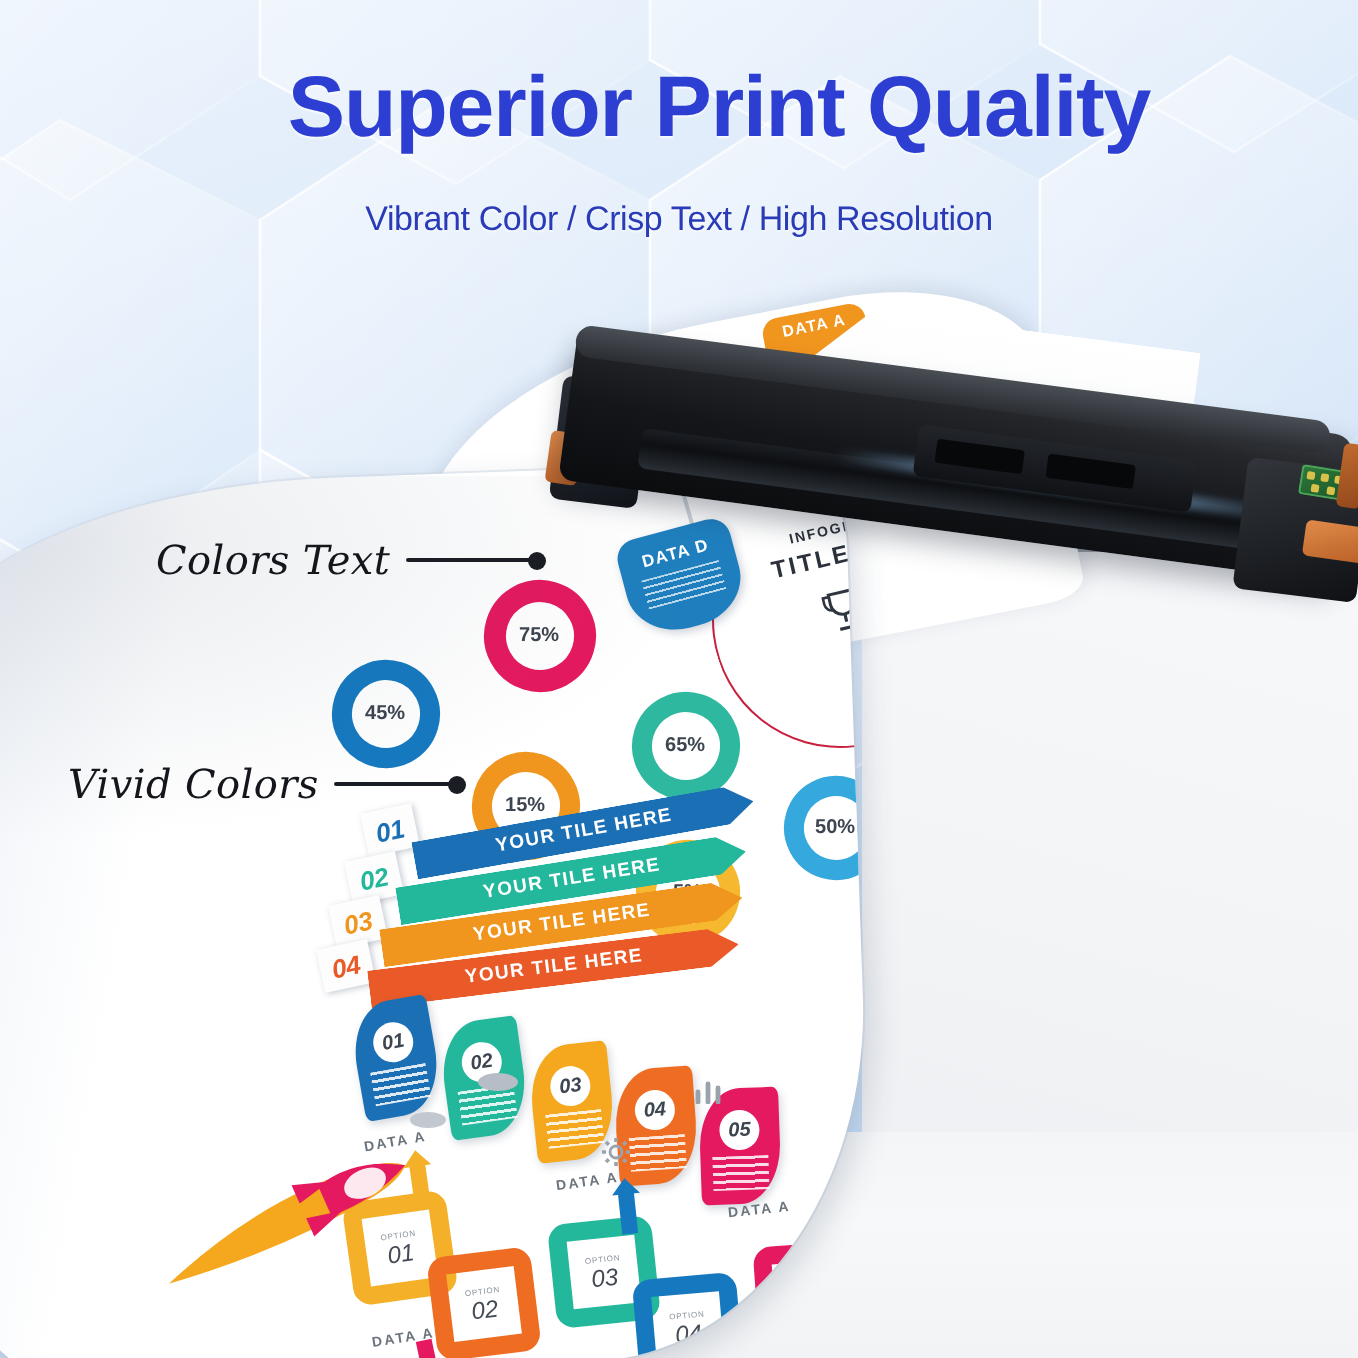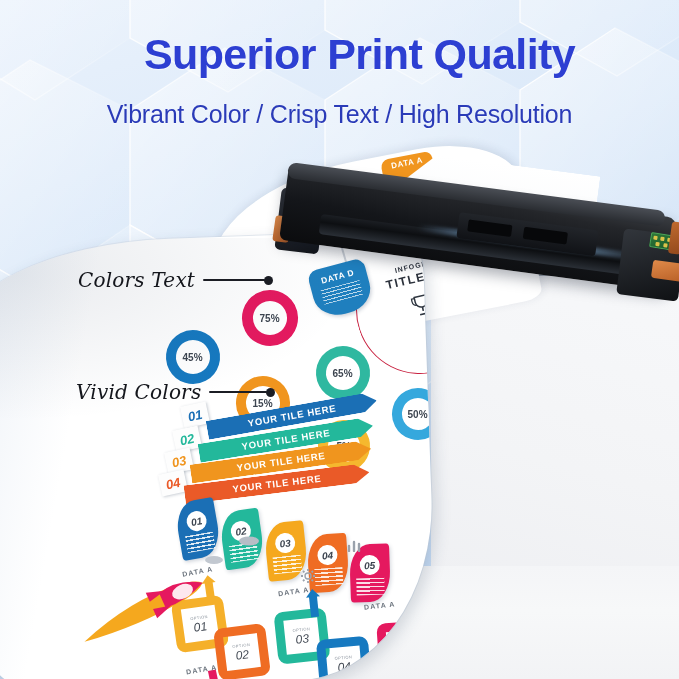--- a/index.html
+++ b/index.html
@@ -39,42 +39,42 @@
     text-align:center;
     font-size:43px; font-weight:bold; letter-spacing:-0.6px;
     color:#2d3fd2;
     font-family:"Liberation Sans", sans-serif;
     text-shadow:0 1px 1px rgba(255,255,255,.75);
     padding-left:40px;
   }
   .subhead {
     position:absolute; left:0; right:0; top:100px;
     text-align:center;
-    font-size:25px; font-weight:400; letter-spacing:-0.2px;
+    font-size:17px; font-weight:400; letter-spacing:-0.2px;
     color:#2a3bb8;
     text-shadow:0 1px 1px rgba(255,255,255,.6);
   }
 
   
   .callout { position:absolute; display:flex; align-items:center; }
   .callout .lbl {
     font-family:"DejaVu Serif", serif;
     font-style:italic; font-size:20px; color:#14161c;
     white-space:nowrap; letter-spacing:.2px;
   }
   .callout .leader {
     height:2px; background:#1b1d24; margin-left:8px; border-radius:1px;
   }
   .callout .dot {
     width:9px; height:9px; border-radius:50%; background:#1b1d24;
     margin-left:-1px;
   }
   #callout-clear { left:78px; top:268px; }
   #callout-clear .leader { width:62px; }
-  #callout-vivid { left:34px; top:380px;margin-left:42px; }
+  #callout-vivid { left:34px; top:380px; }
   #callout-vivid .leader { width:58px; }
 
   
   .paper {
     position:absolute; left:-40px; top:238px; width:470px; height:446px;
     background:#fff;
     border-radius:46% 6% 30% 14% / 22% 10% 40% 26%;
     box-shadow:4px 6px 16px rgba(40,60,90,.18), 0 0 0 1px rgba(210,220,232,.5);
     overflow:hidden;
     transform:rotate(-2deg);

